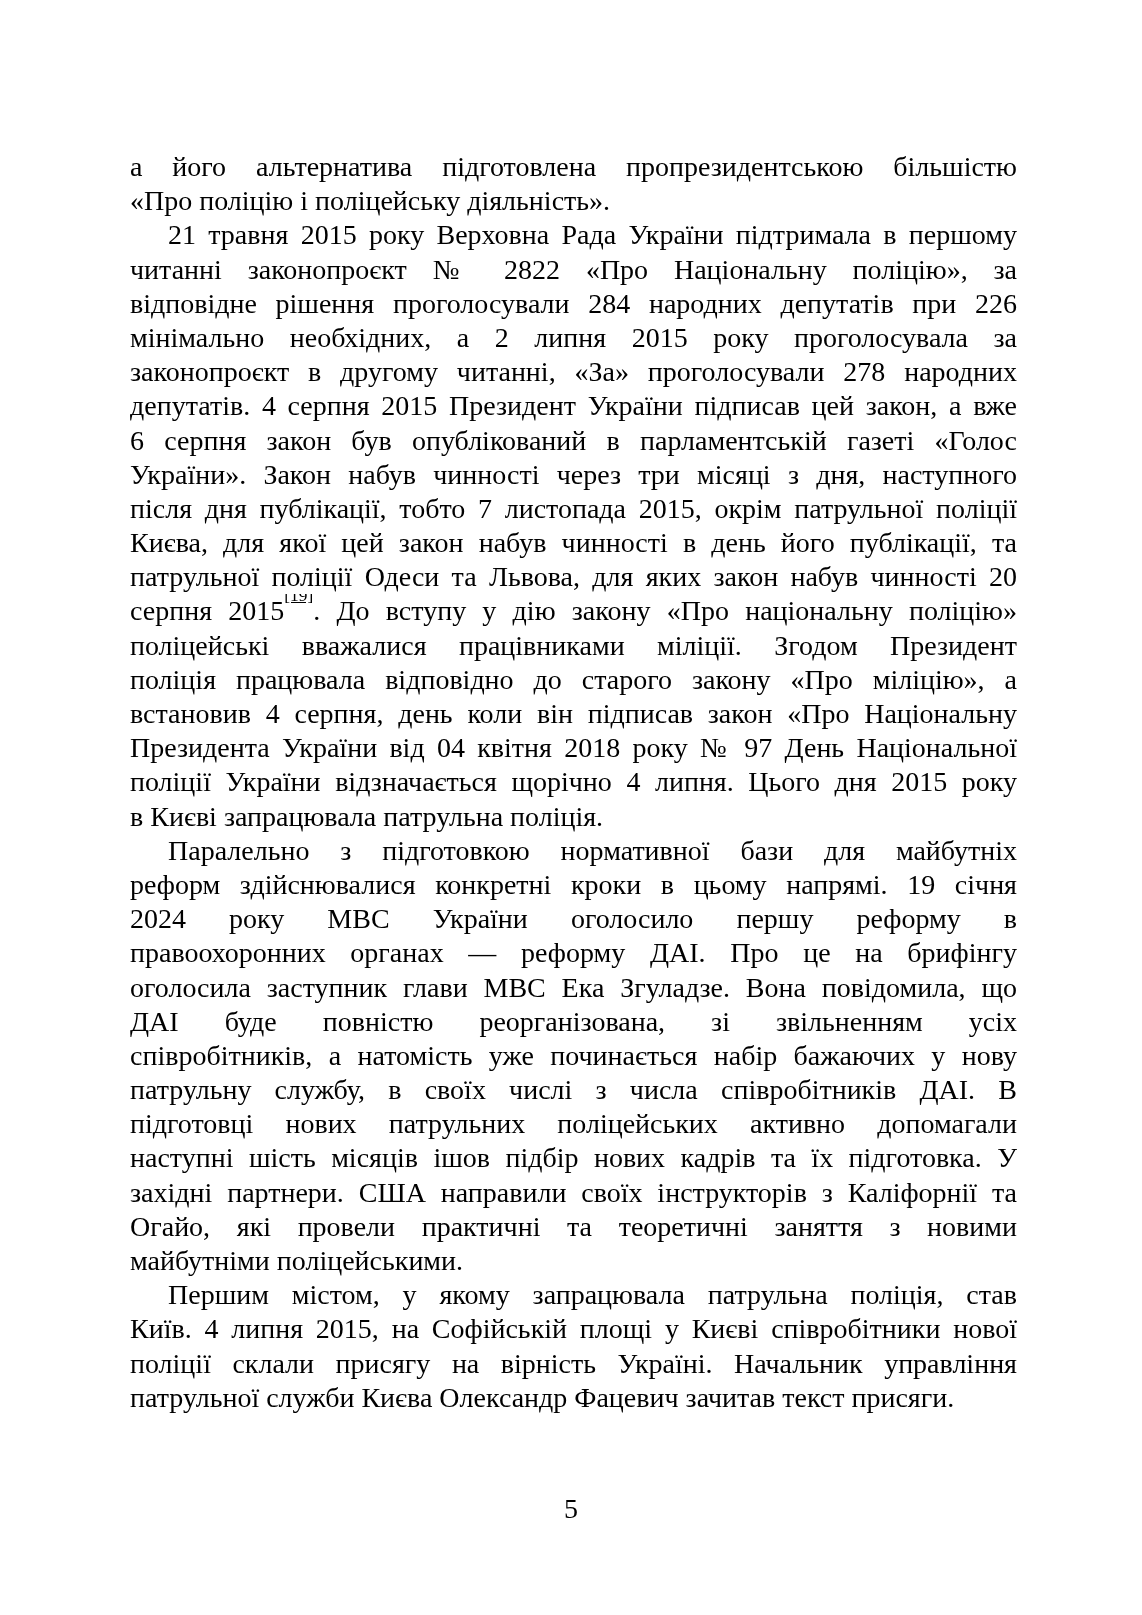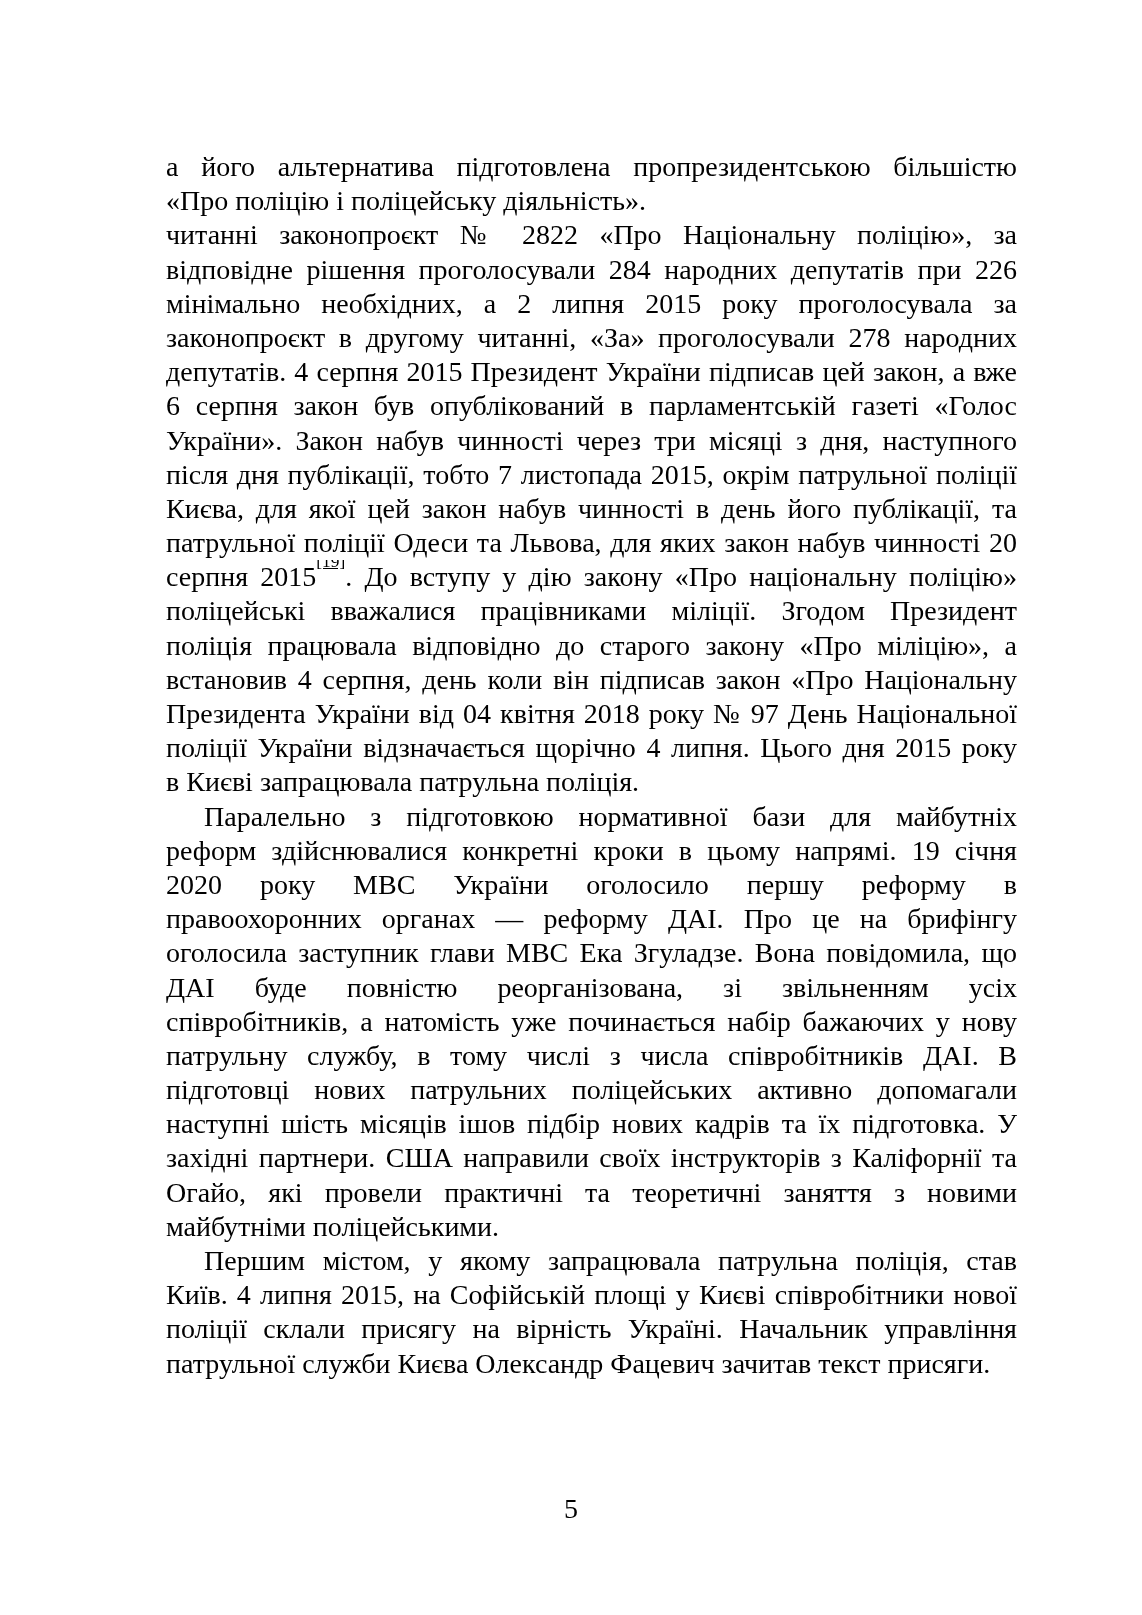--- a/index.html
+++ b/index.html
@@ -26,21 +26,20 @@
   .paragraph {
     margin: 0;
     padding: 0;
   }
   .line {
     text-align: justify;
     text-align-last: justify;
     height: 34.2px;
     overflow: hidden;
     white-space: normal;
-    margin-left: 36px;
   }
   .line-last {
     text-align-last: left;
   }
   .line-indent {
     text-indent: 38px;
   }
   sup.fn {
     font-size: 0.62em;
     line-height: 0;
@@ -62,20 +61,21 @@
 </head>
 <body>
 
 <div>
   <div class="text-block">
       <div class="paragraph">
         <div class="line">а його альтернатива підготовлена пропрезидентською більшістю</div>
         <div class="line line-last">«Про поліцію і поліцейську діяльність».</div>
       </div>
       <div class="paragraph">
+        <div class="line line-indent">21 травня 2015 року Верховна Рада України підтримала в першому</div>
         <div class="line">читанні законопроєкт № 2822 «Про Національну поліцію», за</div>
         <div class="line">відповідне рішення проголосували 284 народних депутатів при 226</div>
         <div class="line">мінімально необхідних, а 2 липня 2015 року проголосувала за</div>
         <div class="line">законопроєкт в другому читанні, «За» проголосували 278 народних</div>
         <div class="line">депутатів. 4 серпня 2015 Президент України підписав цей закон, а вже</div>
         <div class="line">6 серпня закон був опублікований в парламентській газеті «Голос</div>
         <div class="line">України». Закон набув чинності через три місяці з дня, наступного</div>
         <div class="line">після дня публікації, тобто 7 листопада 2015, окрім патрульної поліції</div>
         <div class="line">Києва, для якої цей закон набув чинності в день його публікації, та</div>
         <div class="line">патрульної поліції Одеси та Львова, для яких закон набув чинності 20</div>
@@ -83,26 +83,26 @@
         <div class="line">поліцейські вважалися працівниками міліції. Згодом Президент</div>
         <div class="line">поліція працювала відповідно до старого закону «Про міліцію», а</div>
         <div class="line">встановив 4 серпня, день коли він підписав закон «Про Національну</div>
         <div class="line">Президента України від 04 квітня 2018 року № 97 День Національної</div>
         <div class="line">поліції України відзначається щорічно 4 липня. Цього дня 2015 року</div>
         <div class="line line-last">в Києві запрацювала патрульна поліція.</div>
       </div>
       <div class="paragraph">
         <div class="line line-indent">Паралельно з підготовкою нормативної бази для майбутніх</div>
         <div class="line">реформ здійснювалися конкретні кроки в цьому напрямі. 19 січня</div>
-        <div class="line">2020 року МВС України оголосило першу реформу в</div>
+        <div class="line">2024 року МВС України оголосило першу реформу в</div>
         <div class="line">правоохоронних органах — реформу ДАІ. Про це на брифінгу</div>
         <div class="line">оголосила заступник глави МВС Ека Згуладзе. Вона повідомила, що</div>
         <div class="line">ДАІ буде повністю реорганізована, зі звільненням усіх</div>
         <div class="line">співробітників, а натомість уже починається набір бажаючих у нову</div>
-        <div class="line">патрульну службу, в тому числі з числа співробітників ДАІ. В</div>
+        <div class="line">патрульну службу, в своїх числі з числа співробітників ДАІ. В</div>
         <div class="line">підготовці нових патрульних поліцейських активно допомагали</div>
         <div class="line">наступні шість місяців ішов підбір нових кадрів та їх підготовка. У</div>
         <div class="line">західні партнери. США направили своїх інструкторів з Каліфорнії та</div>
         <div class="line">Огайо, які провели практичні та теоретичні заняття з новими</div>
         <div class="line line-last">майбутніми поліцейськими.</div>
       </div>
       <div class="paragraph">
         <div class="line line-indent">Першим містом, у якому запрацювала патрульна поліція, став</div>
         <div class="line">Київ. 4 липня 2015, на Софійській площі у Києві співробітники нової</div>
         <div class="line">поліції склали присягу на вірність Україні. Начальник управління</div>

